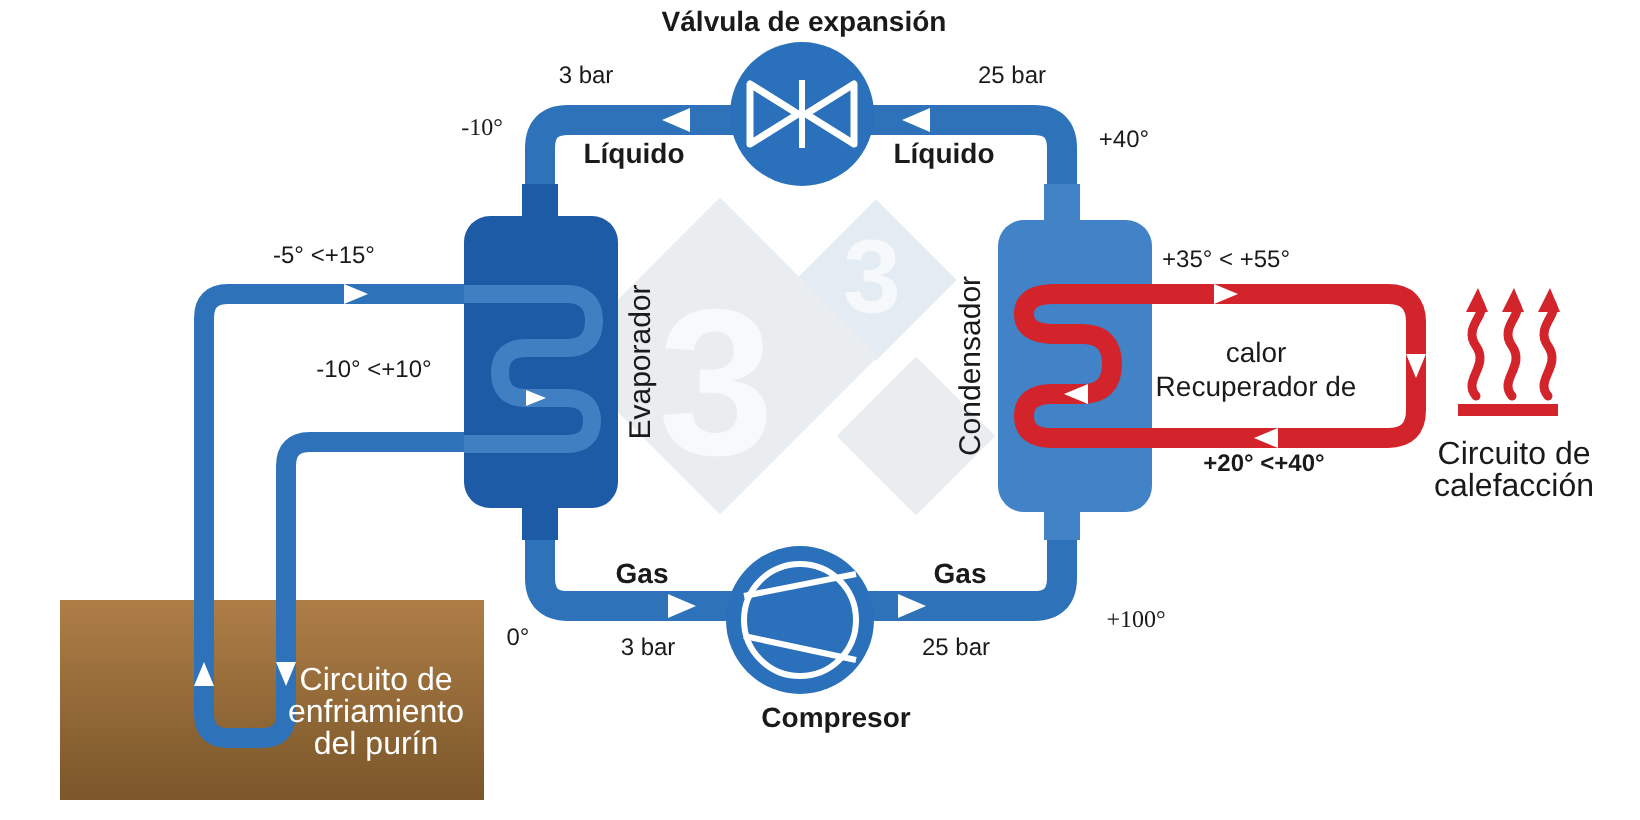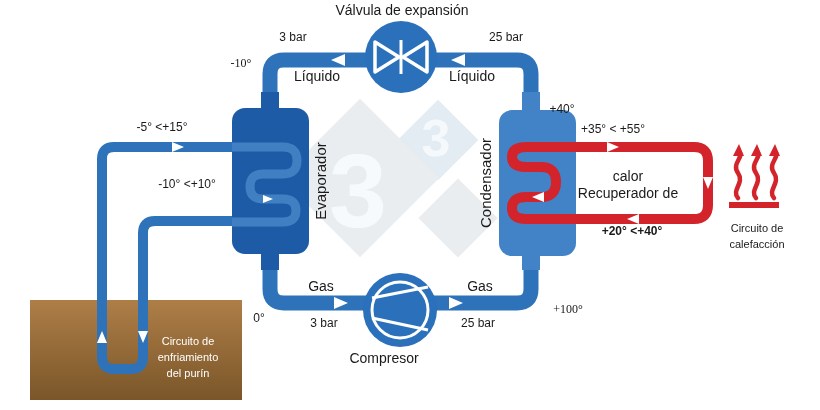--- a/index.html
+++ b/index.html
@@ -4,25 +4,25 @@
 <style>
   html,body{margin:0;padding:0;background:#fff;}
   .canvas{
     position:relative;width:820px;height:410px;background:#ffffff;overflow:hidden;
     font-family:"Liberation Sans", sans-serif;color:#1a1a1a;
   }
   .lbl{
     position:absolute;transform:translate(-50%,-50%);white-space:nowrap;
     font-size:12px;line-height:1.1;text-align:center;
   }
-  .lbl.big{font-size:14px;}
+  .lbl.big{font-size:14px;font-weight:bold;}
   .lbl.vert{font-size:15px;transform:translate(-50%,-50%) rotate(-90deg);}
   .block{position:absolute;transform:translate(-50%,-50%);text-align:center;}
   .block .line{font-size:14px;line-height:17px;white-space:nowrap;}
-  .block.small .line{font-size:11px;line-height:16px;}
+  .block.small .line{font-size:16px;line-height:16px;}
   .block.white .line{color:#ffffff;}
   svg{position:absolute;left:0;top:0;}
 </style>
 </head>
 <body>
 
 <div class="canvas">
 
   <svg width="820" height="410" viewBox="0 0 820 410">
     <defs>
@@ -103,21 +103,21 @@
       <polygon points="769,156 780,156 775,144" fill="#d3232b" stroke="none"></polygon>
       <rect x="729" y="202" width="50" height="6" fill="#d3232b" stroke="none"></rect>
     </g>
   </svg>
 
   <div class="lbl big" style="left:402px;top:11px;">Válvula de expansión</div>
 
   <div class="lbl" style="left:293px;top:38px;">3 bar</div>
   <div class="lbl" style="left:506px;top:38px;">25 bar</div>
   <div class="lbl" style="left:241px;top:64px;font-family:Liberation Serif, serif;">-10°</div>
-  <div class="lbl" style="left:562px;top:70px;margin-top:40px;">+40°</div>
+  <div class="lbl" style="left:562px;top:70px;">+40°</div>
   <div class="lbl big" style="left:317px;top:77px;">Líquido</div>
   <div class="lbl big" style="left:472px;top:77px;">Líquido</div>
 
   <div class="lbl" style="left:162px;top:128px;text-align:right;">-5° &lt;+15°</div>
   <div class="lbl" style="left:187px;top:185px;">-10° &lt;+10°</div>
 
   <div class="lbl vert" style="left:321px;top:181px;">Evaporador</div>
   <div class="lbl vert" style="left:486px;top:183px;">Condensador</div>
 
   <div class="lbl" style="left:613px;top:130px;">+35° &lt; +55°</div>
@@ -131,21 +131,21 @@
     <div class="line">Circuito de</div>
     <div class="line">calefacción</div>
   </div>
 
   <div class="lbl big" style="left:321px;top:287px;">Gas</div>
   <div class="lbl big" style="left:480px;top:287px;">Gas</div>
   <div class="lbl" style="left:324px;top:324px;">3 bar</div>
   <div class="lbl" style="left:478px;top:324px;">25 bar</div>
   <div class="lbl" style="left:259px;top:319px;">0°</div>
   <div class="lbl" style="left:568px;top:310px;font-family:Liberation Serif, serif;">+100°</div>
-  <div class="lbl big" style="left:384px;top:359px;">Compresor</div>
+  <div class="lbl big" style="left:418px;top:359px;">Compresor</div>
 
   <div class="block small white" style="left:188px;top:357px;">
     <div class="line">Circuito de</div>
     <div class="line">enfriamiento</div>
     <div class="line">del purín</div>
   </div>
 
 </div>
 
 </body></html>

